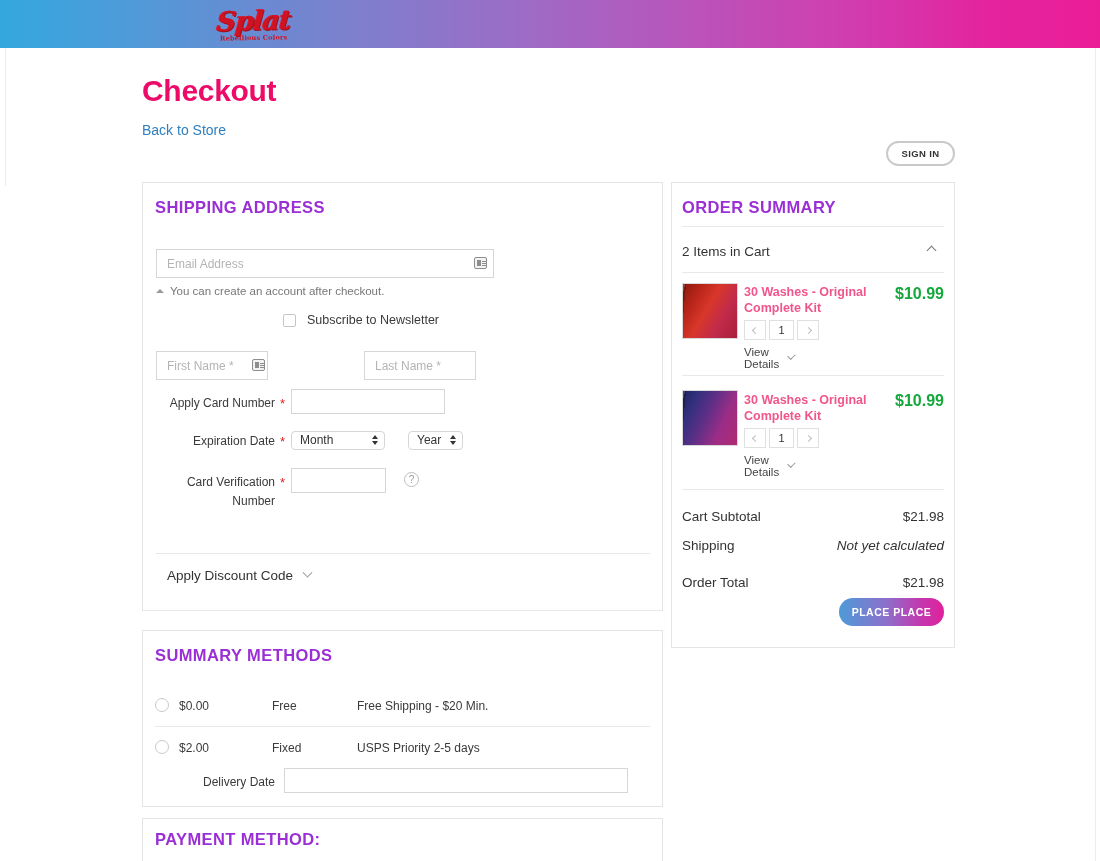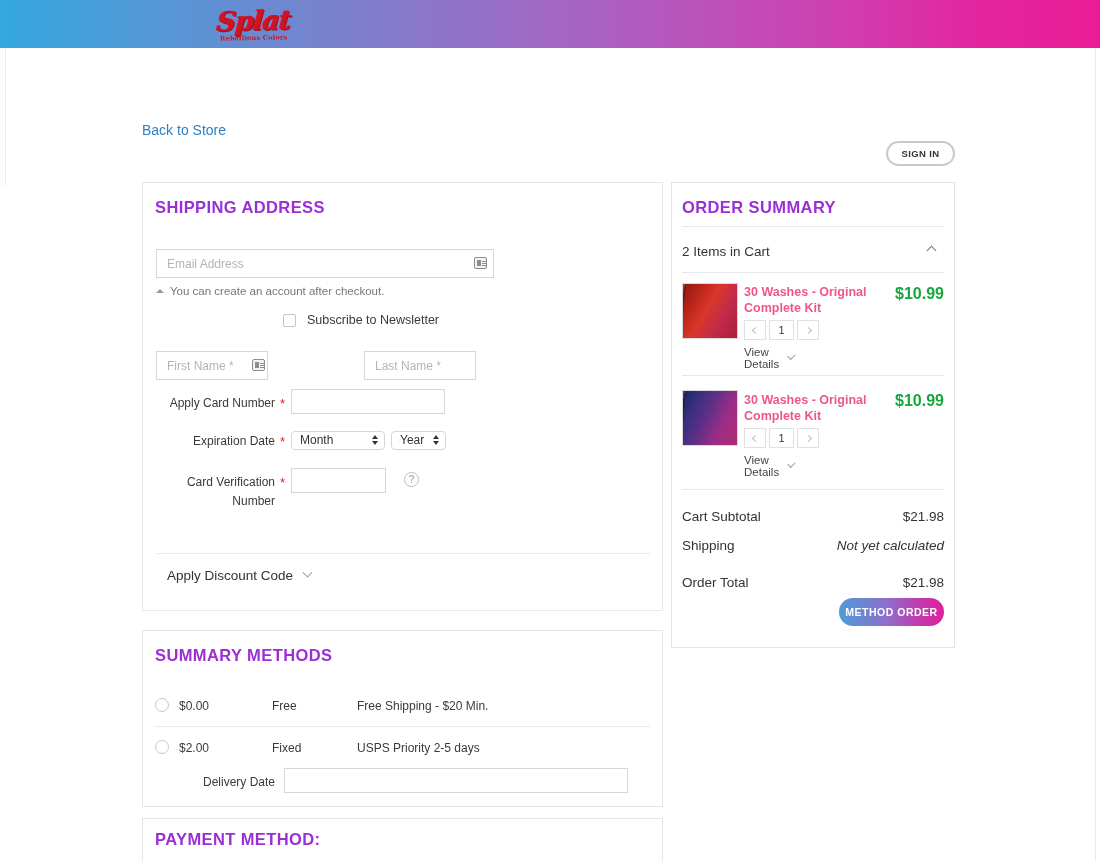--- a/index.html
+++ b/index.html
@@ -306,20 +306,21 @@
 
   <div class="site-header">
     <div class="logo-wrap">
       <div class="logo-splat">Splat</div>
       <div class="logo-sub">Rebellious Colors</div>
     </div>
   </div>
   <div class="rail-left"></div>
   <div class="rail-right"></div>
 
+  <div class="page-title">Checkout</div>
   <a class="back-link" href="#">Back to Store</a>
   <div class="signin-btn">SIGN IN</div>
 
   <div class="panel" id="panel-shipping-address"></div>
 
   <div class="panel-heading" style="left:155px; top:198px;">SHIPPING ADDRESS</div>
 
   <input class="fld" style="left: 156px; top: 249px; width: 338px; height: 29px;" placeholder="Email Address">
   <div class="in-field-icon" style="left:474px; top:257px;"></div>
 
@@ -348,21 +349,21 @@
   <div class="sel-wrap" style="left:291px; top:430px;">
     <select class="fld" style="position:relative; left:0; top:0; width:94px; height:19px;">
       <option>Month</option>
     </select>
     <span class="sel-arrows">
         <i class="up"></i>
         <i class="dn"></i>
       </span>
   </div>
 
-  <div class="sel-wrap" style="left:391px; top:430px;">
+  <div class="sel-wrap" style="left:408px; top:430px;">
     <select class="fld" style="position:relative; left:0; top:0; width:55px; height:19px;">
       <option>Year</option>
     </select>
     <span class="sel-arrows">
         <i class="up"></i>
         <i class="dn"></i>
       </span>
   </div>
 
   <div class="lbl-right" style="left:140px; top:475px; width:135px;">Card Verification</div>
@@ -463,15 +464,15 @@
 
   <div class="tot-label" style="left:682px; top:509px;">Cart Subtotal</div>
   <div class="tot-value" style="left:824px; top:509px;">$21.98</div>
 
   <div class="tot-label" style="left:682px; top:538px;">Shipping</div>
   <div class="tot-value ital" style="left:824px; top:538px;">Not yet calculated</div>
 
   <div class="tot-label" style="left:682px; top:575px;">Order Total</div>
   <div class="tot-value" style="left:824px; top:575px;">$21.98</div>
 
-  <button class="place-order">METHOD ORDER</button>
+  <button class="place-order">PLACE PLACE</button>
 
 </div>
 
 </body></html>

